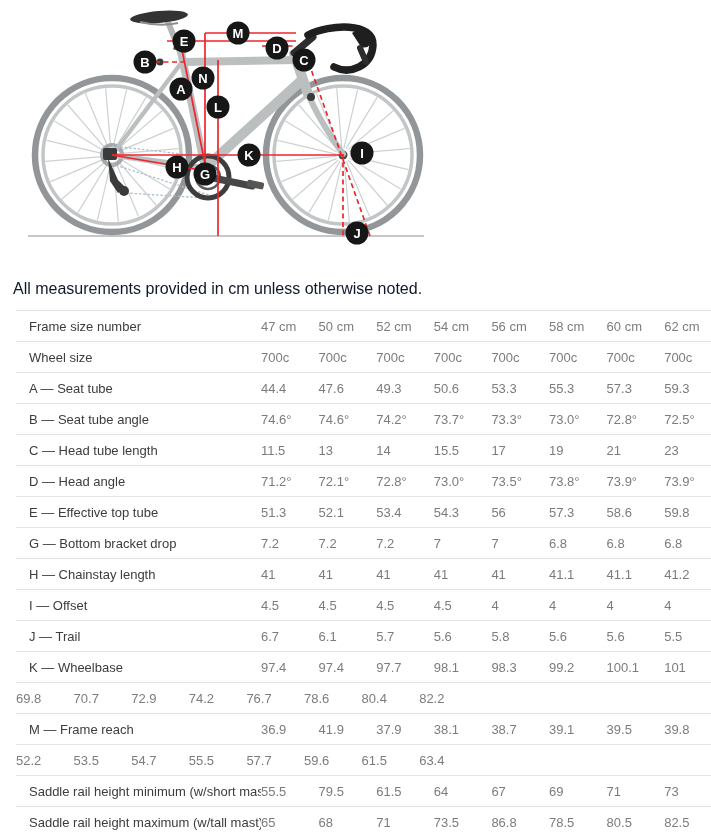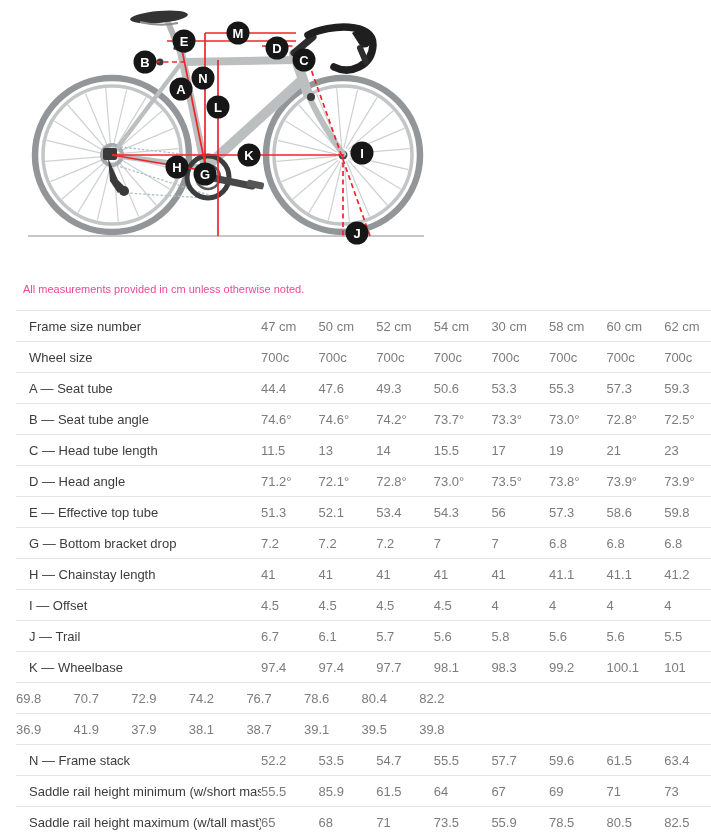--- a/index.html
+++ b/index.html
@@ -4,22 +4,22 @@
 <style>
   html,body { margin:0; padding:0; background:#fff; }
   body {
     width:711px; height:835px; overflow:hidden;
     font-family:"Liberation Sans", sans-serif;
     -webkit-font-smoothing:antialiased;
   }
   .diagram-wrap { position:relative; height:252px; }
   .diagram-wrap svg { display:block; }
   .note {
-    color:#ec4899; font-size:11px; line-height:18px;
-    margin:28px 0 0 23px;
+    color:#0f172a; font-size:16px; line-height:18px;
+    margin:28px 0 0 13px;
   }
   .geo-table { margin:12px 0 0 16px; }
   .geo-row {
     display:flex; align-items:center; height:30px;
     border-top:1px solid #e4e4e4;
   }
   .geo-row:last-child { border-bottom:1px solid #e4e4e4; }
   .geo-label {
     width:232px; padding-left:13px; flex:none;
     font-size:13px; color:#3c3c3c;
@@ -218,21 +218,21 @@
 
 <div class="note">All measurements provided in cm unless otherwise noted.</div>
 
 <div class="geo-table" id="geo-table">
     <div class="geo-row">
       <div class="geo-label">Frame size number</div>
       <div class="geo-val">47 cm</div>
       <div class="geo-val">50 cm</div>
       <div class="geo-val">52 cm</div>
       <div class="geo-val">54 cm</div>
-      <div class="geo-val">30 cm</div>
+      <div class="geo-val">56 cm</div>
       <div class="geo-val">58 cm</div>
       <div class="geo-val">60 cm</div>
       <div class="geo-val">62 cm</div>
     </div>
     <div class="geo-row">
       <div class="geo-label">Wheel size</div>
       <div class="geo-val">700c</div>
       <div class="geo-val">700c</div>
       <div class="geo-val">700c</div>
       <div class="geo-val">700c</div>
@@ -355,55 +355,55 @@
       <div class="geo-val">69.8</div>
       <div class="geo-val">70.7</div>
       <div class="geo-val">72.9</div>
       <div class="geo-val">74.2</div>
       <div class="geo-val">76.7</div>
       <div class="geo-val">78.6</div>
       <div class="geo-val">80.4</div>
       <div class="geo-val">82.2</div>
     </div>
     <div class="geo-row">
+      <div class="geo-label">M — Frame reach</div>
       <div class="geo-val">36.9</div>
       <div class="geo-val">41.9</div>
       <div class="geo-val">37.9</div>
       <div class="geo-val">38.1</div>
       <div class="geo-val">38.7</div>
       <div class="geo-val">39.1</div>
       <div class="geo-val">39.5</div>
       <div class="geo-val">39.8</div>
     </div>
     <div class="geo-row">
-      <div class="geo-label">N — Frame stack</div>
       <div class="geo-val">52.2</div>
       <div class="geo-val">53.5</div>
       <div class="geo-val">54.7</div>
       <div class="geo-val">55.5</div>
       <div class="geo-val">57.7</div>
       <div class="geo-val">59.6</div>
       <div class="geo-val">61.5</div>
       <div class="geo-val">63.4</div>
     </div>
     <div class="geo-row">
       <div class="geo-label">Saddle rail height minimum (w/short mast)</div>
       <div class="geo-val">55.5</div>
-      <div class="geo-val">85.9</div>
+      <div class="geo-val">79.5</div>
       <div class="geo-val">61.5</div>
       <div class="geo-val">64</div>
       <div class="geo-val">67</div>
       <div class="geo-val">69</div>
       <div class="geo-val">71</div>
       <div class="geo-val">73</div>
     </div>
     <div class="geo-row">
       <div class="geo-label">Saddle rail height maximum (w/tall mast)</div>
       <div class="geo-val">65</div>
       <div class="geo-val">68</div>
       <div class="geo-val">71</div>
       <div class="geo-val">73.5</div>
-      <div class="geo-val">55.9</div>
+      <div class="geo-val">86.8</div>
       <div class="geo-val">78.5</div>
       <div class="geo-val">80.5</div>
       <div class="geo-val">82.5</div>
     </div>
   </div>
 
 </body></html>

